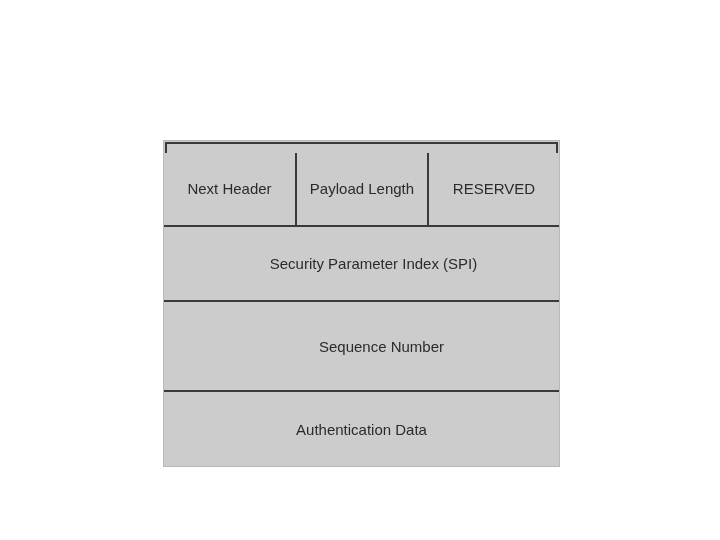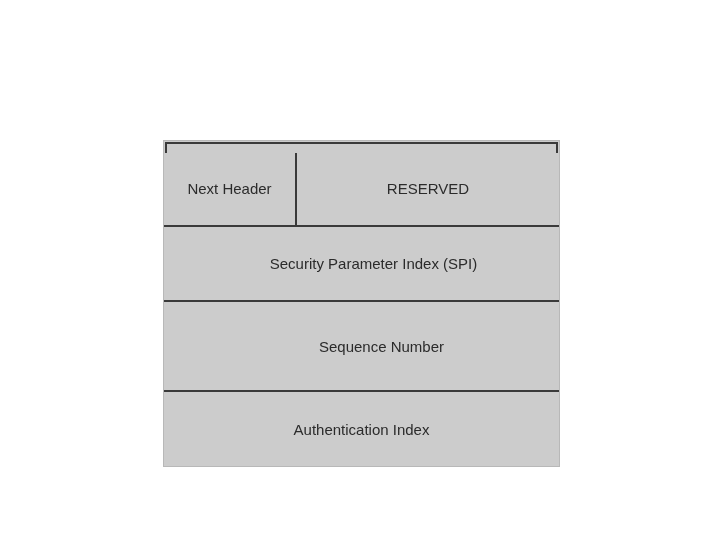--- a/index.html
+++ b/index.html
@@ -104,30 +104,31 @@
 
 <div id="slide">
 
 
   <div id="ah-table">
 
     <div id="ah-frame"></div>
 
     <div class="ah-row" id="row-header">
       <div class="ah-cell cell-next-header">Next Header</div>
+      <div class="ah-cell cell-payload-len">Payload Length</div>
       <div class="ah-cell cell-reserved last-cell">RESERVED</div>
     </div>
 
     <div class="ah-row" id="row-spi">
       <div class="ah-cell full">Security Parameter Index (SPI)</div>
     </div>
 
     <div class="ah-row" id="row-seq">
       <div class="ah-cell full">Sequence Number</div>
     </div>
 
     <div class="ah-row last" id="row-auth">
-      <div class="ah-cell full">Authentication Index</div>
+      <div class="ah-cell full">Authentication Data</div>
     </div>
 
   </div>
 
 </div>
 
 </body></html>

